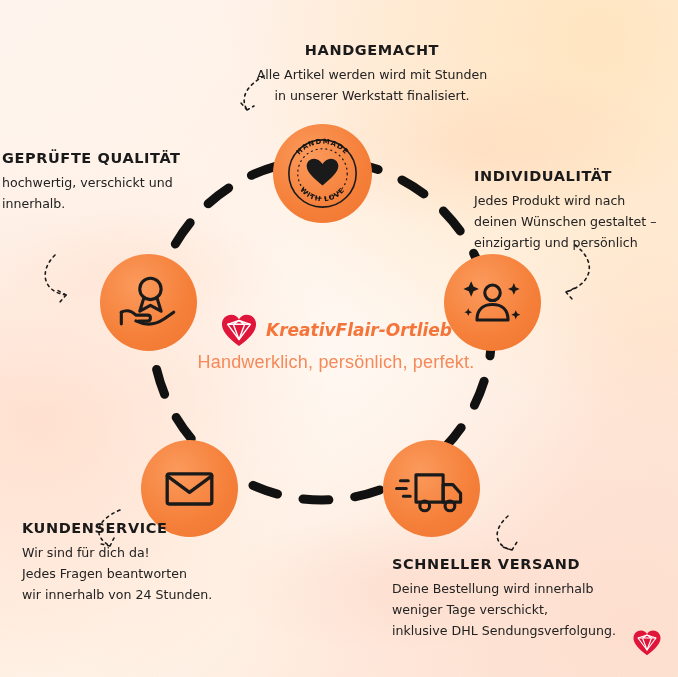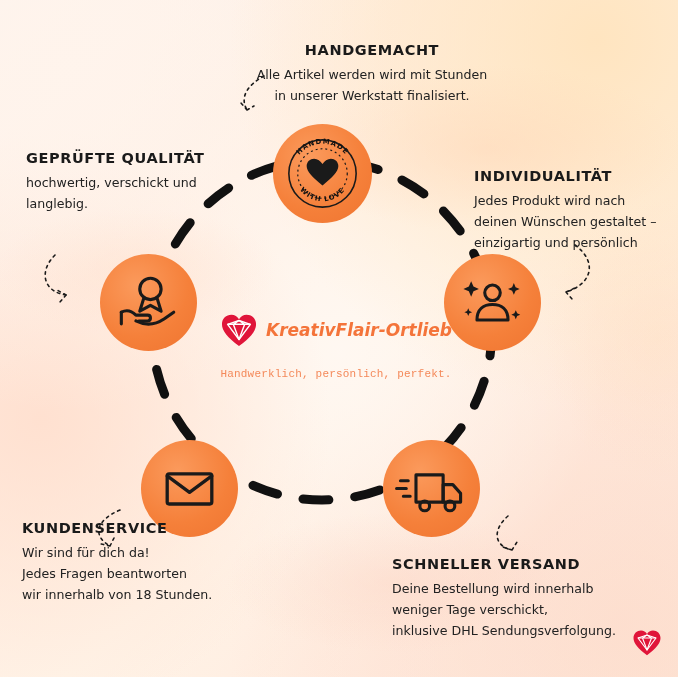--- a/index.html
+++ b/index.html
@@ -96,24 +96,24 @@
   }
   #brand-name {
     font-family: "DejaVu Sans", sans-serif;
     font-weight: bold;
     font-style: italic;
     font-size: 17px;
     color: #f4743a;
     letter-spacing: 0px;
   }
   #brand-tagline {
-    font-family: Liberation Mono, monospace;
-    font-size: 11px;
+    font-family: Liberation Sans, sans-serif;
+    font-size: 18px;
     color: #f4895a;
-    margin-top: 20px;
+    margin-top: 4px;
     letter-spacing: 0.2px;
   }
 
   #corner-logo {
     position: absolute;
     right: 16px;
     bottom: 16px;
   }
 
   .stamp-text {
@@ -220,38 +220,38 @@
       <g fill="none" stroke="#1a1a1a" stroke-width="3.4" stroke-linecap="round" stroke-linejoin="round">
         <rect x="27" y="35" width="46" height="31" rx="2"></rect>
         <path d="M27,37 L50,54 L73,37"></path>
       </g>
     </svg>
   </div>
   <div class="block right-align" style="left:22px;top:520px;width:290px;">
     <div class="title">KUNDENSERVICE</div>
     <div class="line">Wir sind für dich da!</div>
     <div class="line">Jedes Fragen beantworten</div>
-    <div class="line">wir innerhalb von 18 Stunden.</div>
+    <div class="line">wir innerhalb von 24 Stunden.</div>
   </div>
 
   <div class="circle grad" style="left:100px;top:254px;width:97px;height:97px;">
     <svg viewBox="0 0 100 100" width="97" height="97">
       <g fill="none" stroke="#1a1a1a" stroke-width="3.2" stroke-linecap="round" stroke-linejoin="round">
         <circle cx="52" cy="36" r="11"></circle>
         <path d="M45,46 l-4,13 l11,-6 l11,6 l-4,-13"></path>
         <path d="M22,60 c6,-3 11,-1 15,3 h12 c4,0 4,6 0,6 h-9"></path>
         <path d="M37,69 c10,5 20,4 29,-2 l10,-7"></path>
         <path d="M22,60 v12"></path>
       </g>
     </svg>
   </div>
-  <div class="block right-align" style="left:26px;top:150px;width:250px;">
+  <div class="block right-align" style="left:2px;top:150px;width:250px;">
     <div class="title">GEPRÜFTE QUALITÄT</div>
     <div class="line">hochwertig, verschickt und</div>
-    <div class="line">langlebig.</div>
+    <div class="line">innerhalb.</div>
   </div>
 
   <div id="brand">
     <div id="brand-row">
       <svg width="38" height="36" viewBox="0 0 40 38">
         <path d="M20,36 C8,27 2,20 2,13 C2,7 6.5,3 12,3 C15.5,3 18.4,5 20,7.6 C21.6,5 24.5,3 28,3 C33.5,3 38,7 38,13 C38,20 32,27 20,36 Z" fill="#e0153a"></path>
         <g stroke="#ffffff" stroke-width="1.5" fill="none" stroke-linejoin="round">
           <path d="M8,13 L20,9 L32,13 L20,29 Z"></path>
           <path d="M8,13 L32,13 M20,9 L14,13 L20,29 L26,13 L20,9"></path>
         </g>

